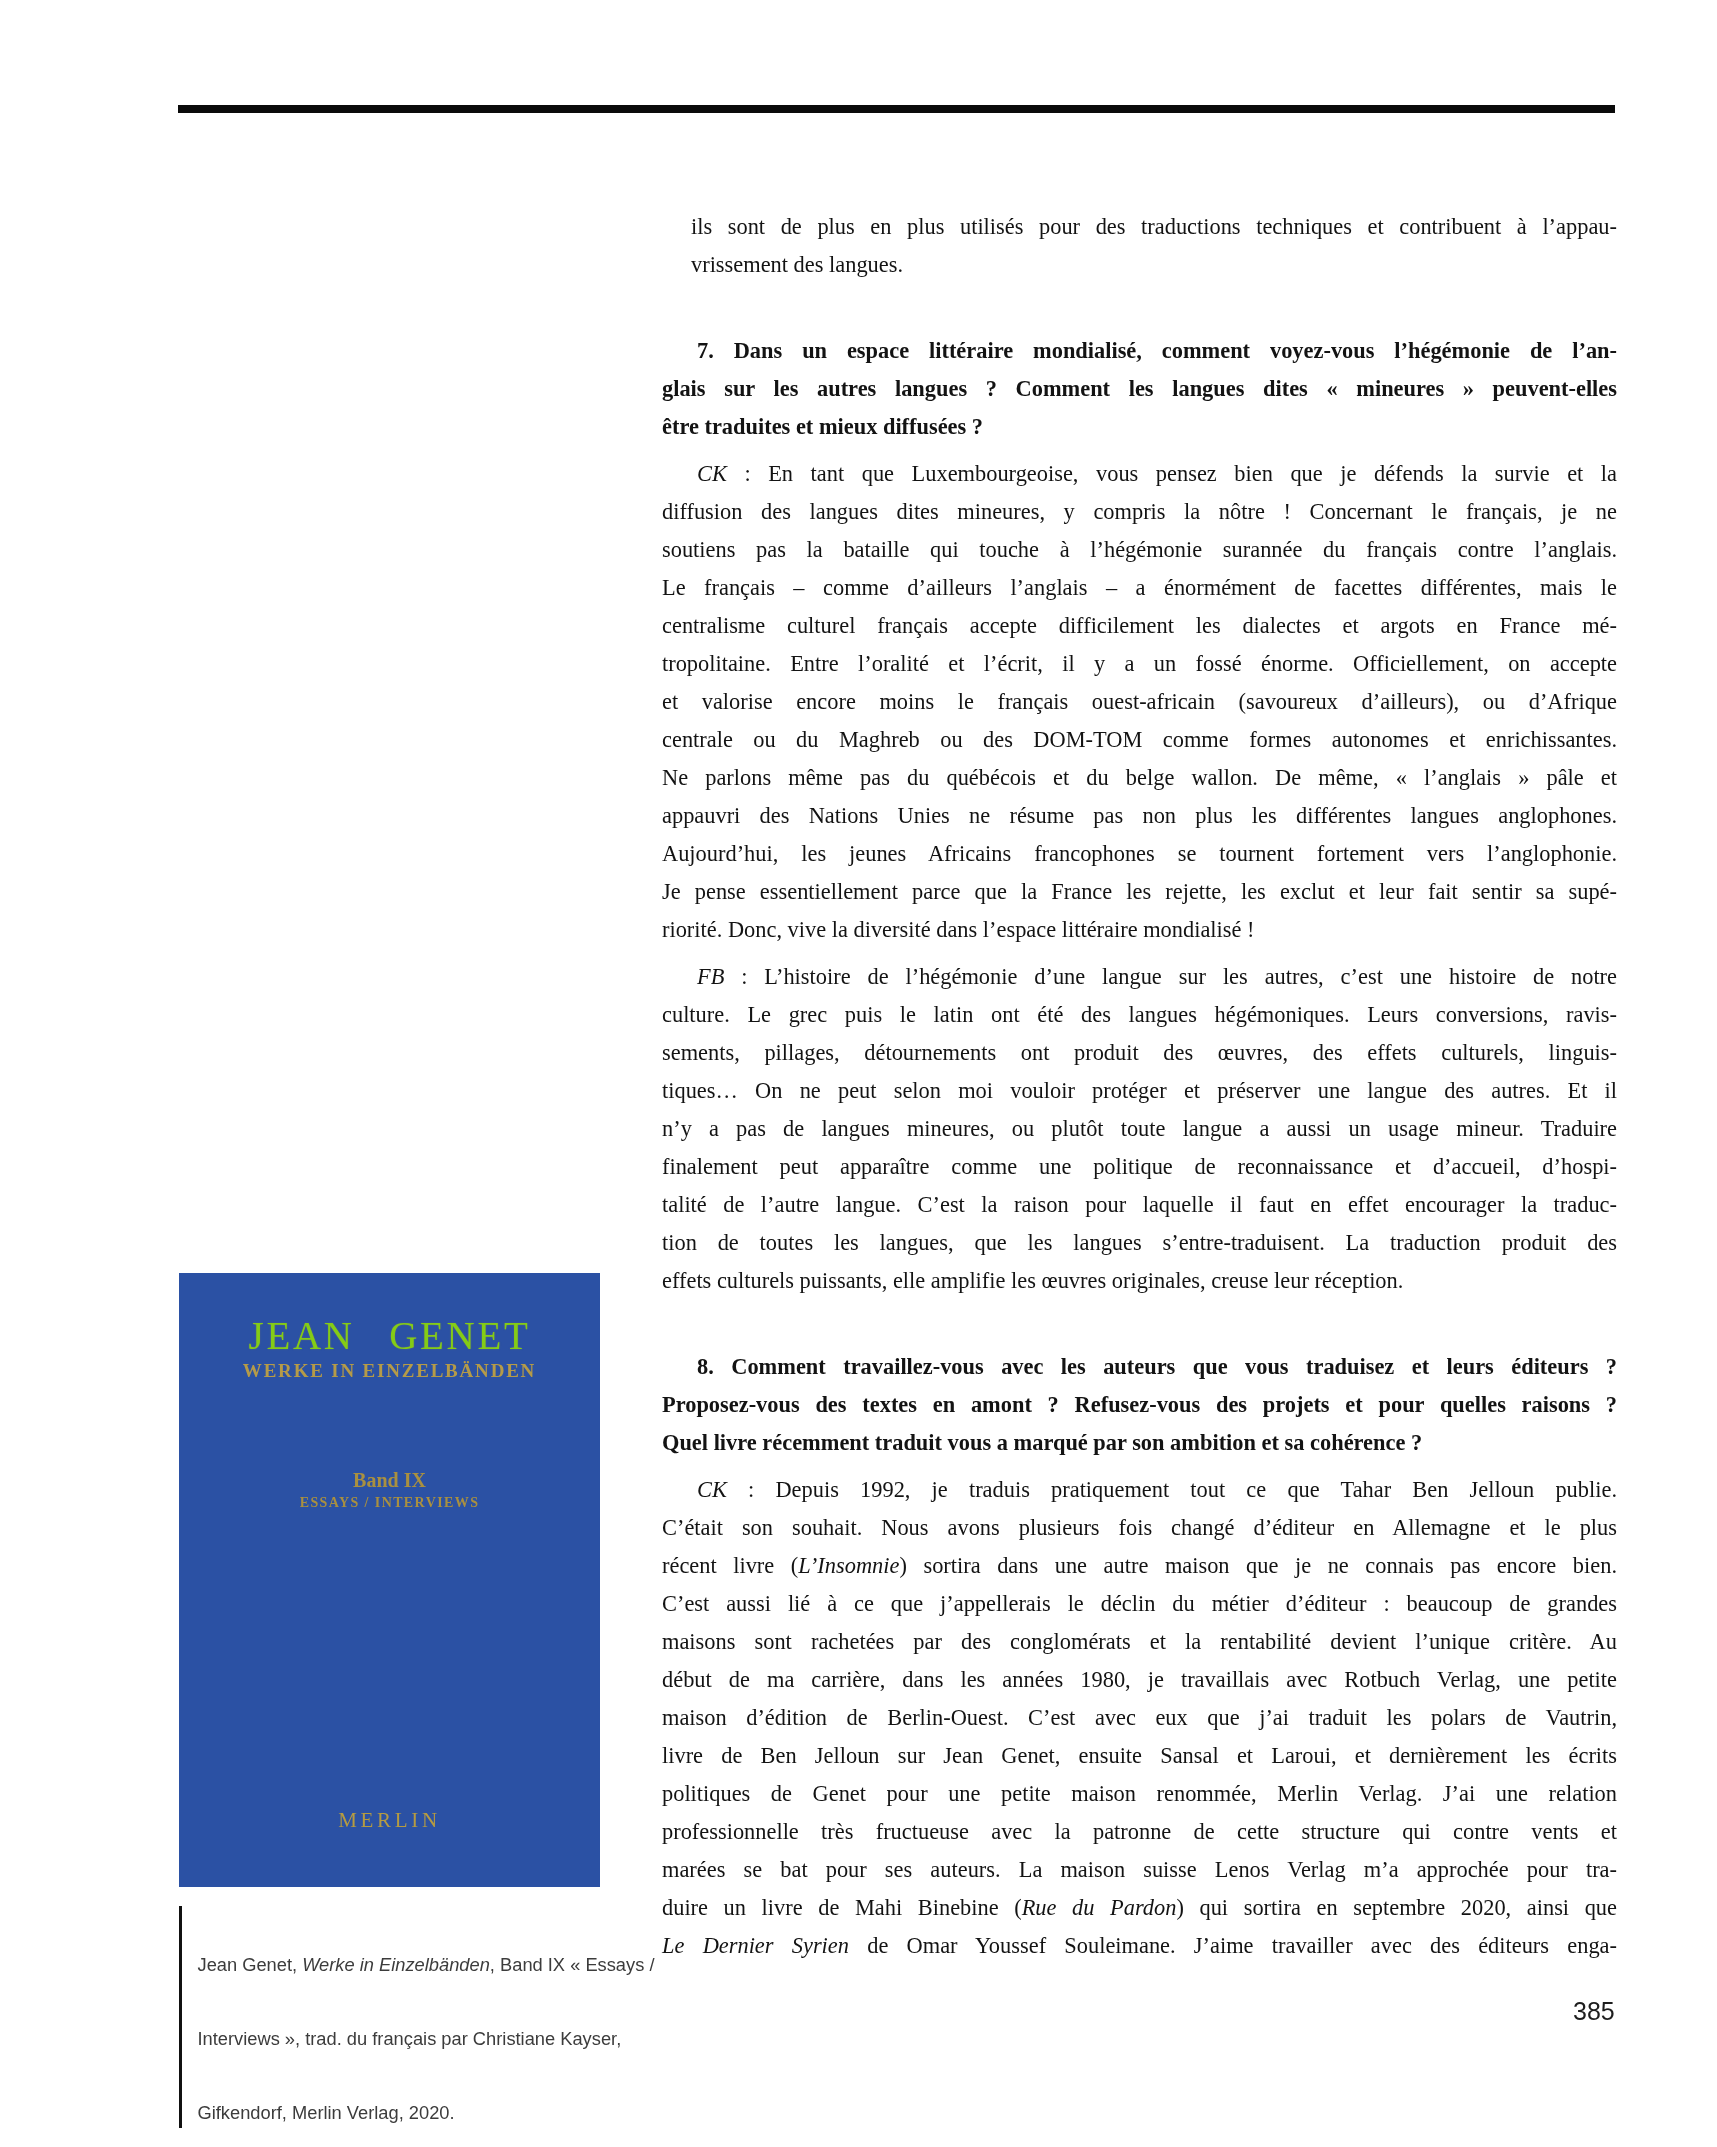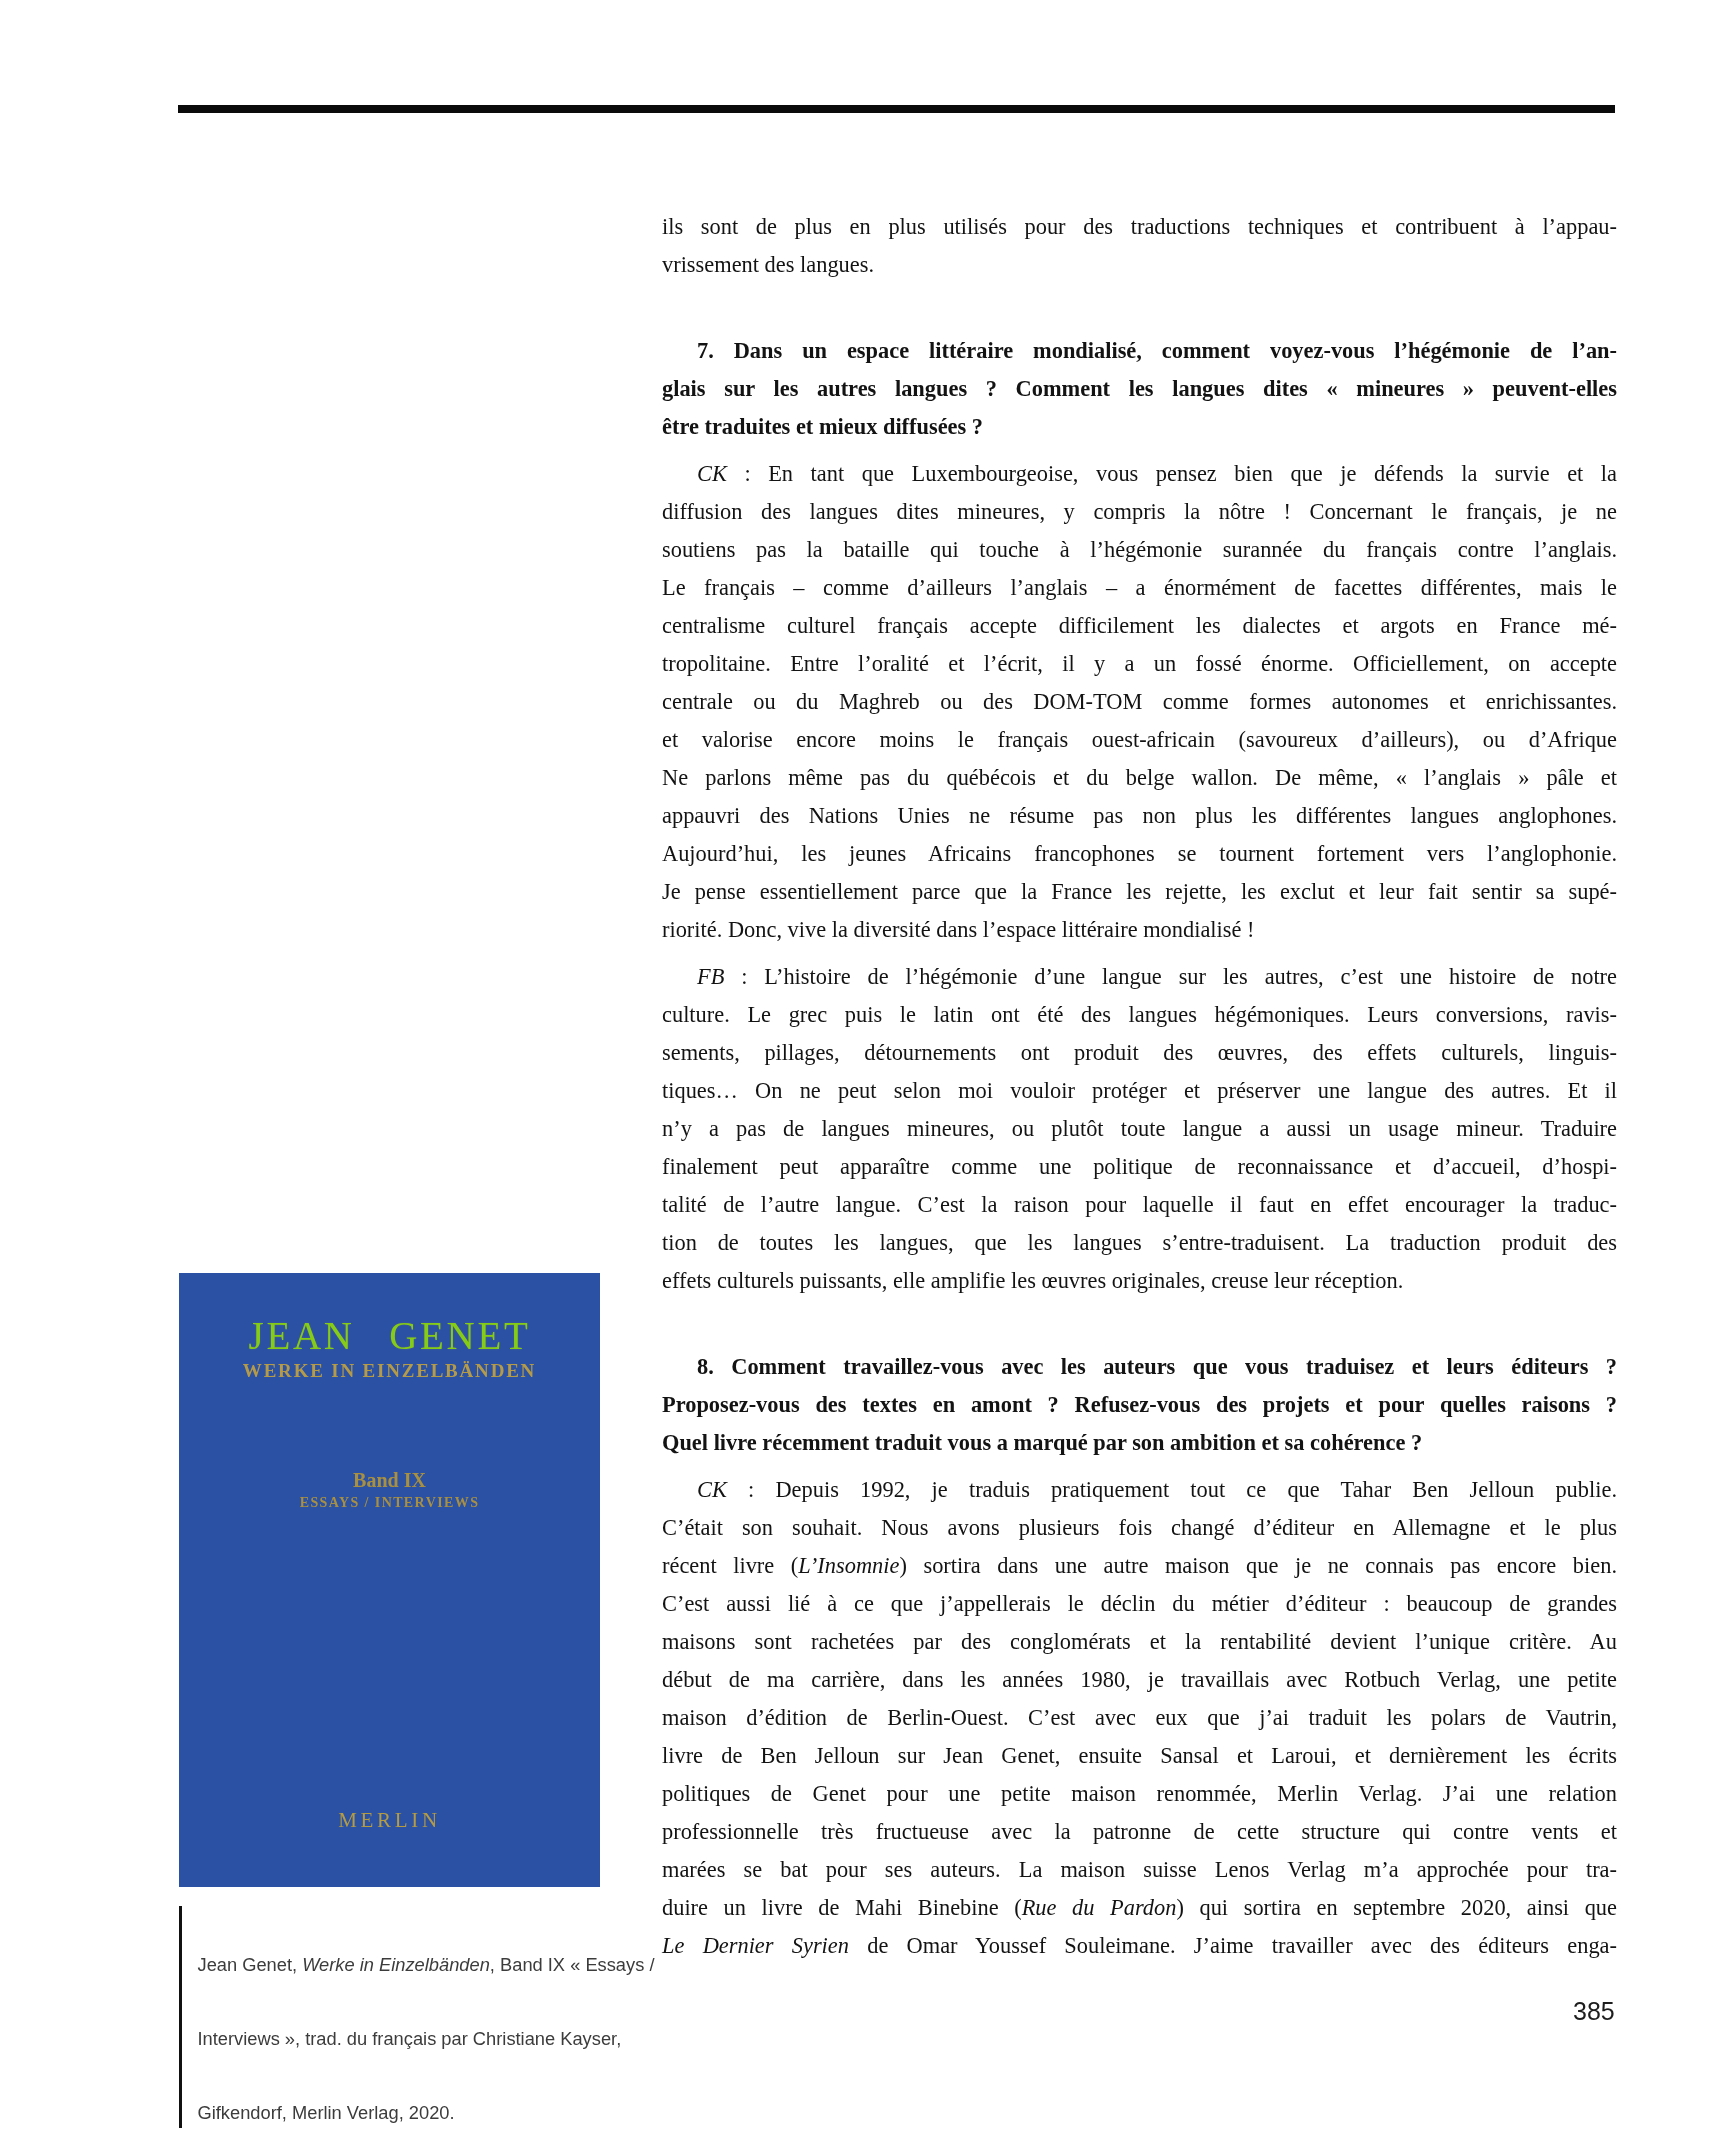--- a/index.html
+++ b/index.html
@@ -21,21 +21,21 @@
   .article{
     position:absolute;
     left:662px;top:208px;
     width:955px;
     font-size:22.4px;
     line-height:38px;
     color:#131313;
   }
   .block{margin:0 0 9.1px 0;}
   .block.heading{font-weight:bold;margin-top:48px;margin-bottom:9.1px;}
-  .block:first-child{margin-top:0;}
+  .block:first-child{margin-top:0;margin-left:29px;}
   .line{
     text-align:justify;
     text-align-last:justify;
     -moz-text-align-last:justify;
   }
   .line.natural{text-align-last:left;-moz-text-align-last:left;}
   .line.indent{text-indent:35px;}
   .line i{font-style:italic;}
 
   
@@ -123,22 +123,22 @@
         <div class="line">glais sur les autres langues ? Comment les langues dites « mineures » peuvent-elles</div>
         <div class="line natural">être traduites et mieux diffusées ?</div>
       </div>
       <div class="block para">
         <div class="line indent"><i>CK</i> : En tant que Luxembourgeoise, vous pensez bien que je défends la survie et la</div>
         <div class="line">diffusion des langues dites mineures, y compris la nôtre ! Concernant le français, je ne</div>
         <div class="line">soutiens pas la bataille qui touche à l’hégémonie surannée du français contre l’anglais.</div>
         <div class="line">Le français – comme d’ailleurs l’anglais – a énormément de facettes différentes, mais le</div>
         <div class="line">centralisme culturel français accepte difficilement les dialectes et argots en France mé-</div>
         <div class="line">tropolitaine. Entre l’oralité et l’écrit, il y a un fossé énorme. Officiellement, on accepte</div>
+        <div class="line">et valorise encore moins le français ouest-africain (savoureux d’ailleurs), ou d’Afrique</div>
         <div class="line">centrale ou du Maghreb ou des DOM-TOM comme formes autonomes et enrichissantes.</div>
-        <div class="line">et valorise encore moins le français ouest-africain (savoureux d’ailleurs), ou d’Afrique</div>
         <div class="line">Ne parlons même pas du québécois et du belge wallon. De même, « l’anglais » pâle et</div>
         <div class="line">appauvri des Nations Unies ne résume pas non plus les différentes langues anglophones.</div>
         <div class="line">Aujourd’hui, les jeunes Africains francophones se tournent fortement vers l’anglophonie.</div>
         <div class="line">Je pense essentiellement parce que la France les rejette, les exclut et leur fait sentir sa supé-</div>
         <div class="line natural">riorité. Donc, vive la diversité dans l’espace littéraire mondialisé !</div>
       </div>
       <div class="block para">
         <div class="line indent"><i>FB</i> : L’histoire de l’hégémonie d’une langue sur les autres, c’est une histoire de notre</div>
         <div class="line">culture. Le grec puis le latin ont été des langues hégémoniques. Leurs conversions, ravis-</div>
         <div class="line">sements, pillages, détournements ont produit des œuvres, des effets culturels, linguis-</div>

